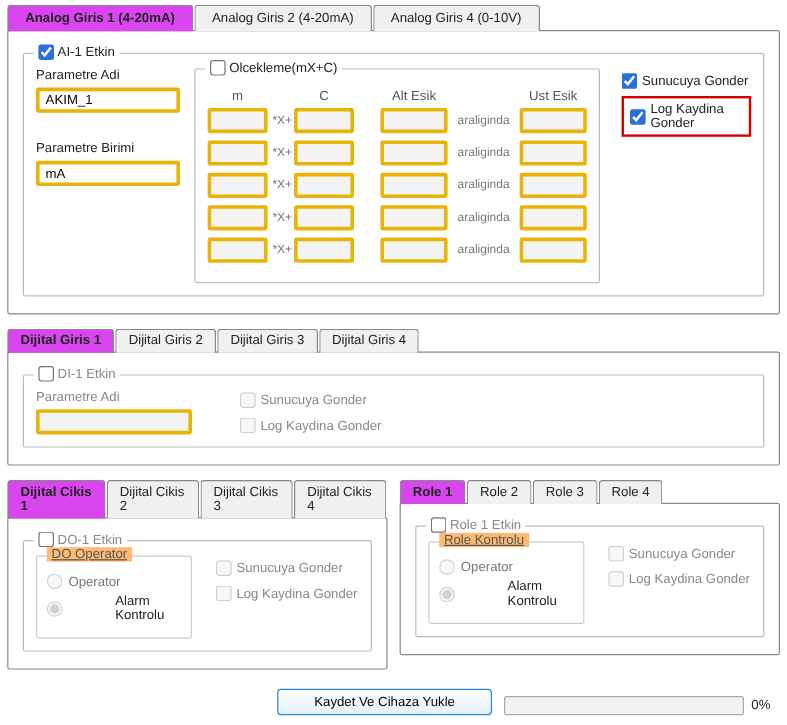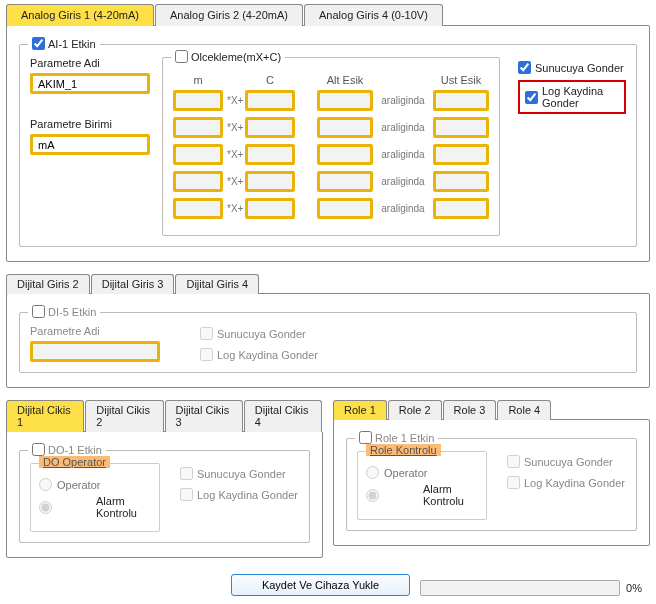--- a/index.html
+++ b/index.html
@@ -1,19 +1,19 @@
 <!DOCTYPE html>
 <html><head>
 <meta charset="utf-8">
 <style>
 * { box-sizing: border-box; margin: 0; padding: 0; }
 body { font-family: Tahoma, Arial, sans-serif; font-size: 11px; background: #fff; color: #222; width: 656px; height: 604px; position: relative; overflow: hidden; }
 .tabs { display: flex; position: relative; margin-bottom: -1px; z-index: 2; }
 .tab { border: 1px solid #888; border-bottom: none; background: #f0f0f0; padding: 4px 14px 5px; margin-right: 1px; border-radius: 3px 3px 0 0; cursor: pointer; font-size: 11px; }
-.tab.active { background: #fde047; position: relative; z-index: 3; }
+.tab.active { background: #d946ef; position: relative; z-index: 3; font-weight: bold; }
 .panel { border: 1px solid #888; background: #fff; border-radius: 2px; padding: 10px 12px 14px; position: relative; }
 .groupbox { border: 1px solid #bbb; border-radius: 2px; padding: 12px 10px 10px; position: relative; margin-top: 8px; }
 .groupbox > .legend { position: absolute; top: -8px; left: 8px; background: #fff; padding: 0 4px; font-size: 11px; display: flex; align-items: center; gap: 3px; }
 input[type=checkbox] { width: 13px; height: 13px; accent-color: #2a6fdb; margin: 0; vertical-align: middle; }
 input[type=radio] { width: 13px; height: 13px; margin: 0; vertical-align: middle; }
 .text-input { border: 3px solid #eab308; height: 21px; padding: 2px 5px; font-size: 11px; background: #fff; border-radius: 2px; }
 .text-input.disabled { background: #f3f3f3; color: #888; }
 .label { font-size: 11px; }
 .muted { color: #888; }
 .section-top { margin: 4px 6px 0; }
@@ -144,29 +144,30 @@
             <span>Log Kaydina Gonder</span>
           </div>
         </div>
       </div>
     </div>
   </div>
 </div>
 
 <div class="sec-digital-in">
   <div class="tabs">
+    <div class="tab small-tab active">Dijital Giris 1</div>
     <div class="tab small-tab">Dijital Giris 2</div>
     <div class="tab small-tab">Dijital Giris 3</div>
     <div class="tab small-tab">Dijital Giris 4</div>
   </div>
   <div class="panel">
     <div class="groupbox">
       <div class="legend">
         <input type="checkbox" style="">
-        <span class="muted">DI-5 Etkin</span>
+        <span class="muted">DI-1 Etkin</span>
       </div>
       <div class="di-flex">
         <div>
           <div class="label muted" style="margin-bottom:4px;">Parametre Adi</div>
           <input class="text-input disabled" style="width: 130px;">
         </div>
         <div style="display:flex;flex-direction:column;gap:8px;margin-top:2px;">
           <div class="chk-line muted">
             <input type="checkbox" disabled="" style="">
             <span>Sunucuya Gonder</span>

